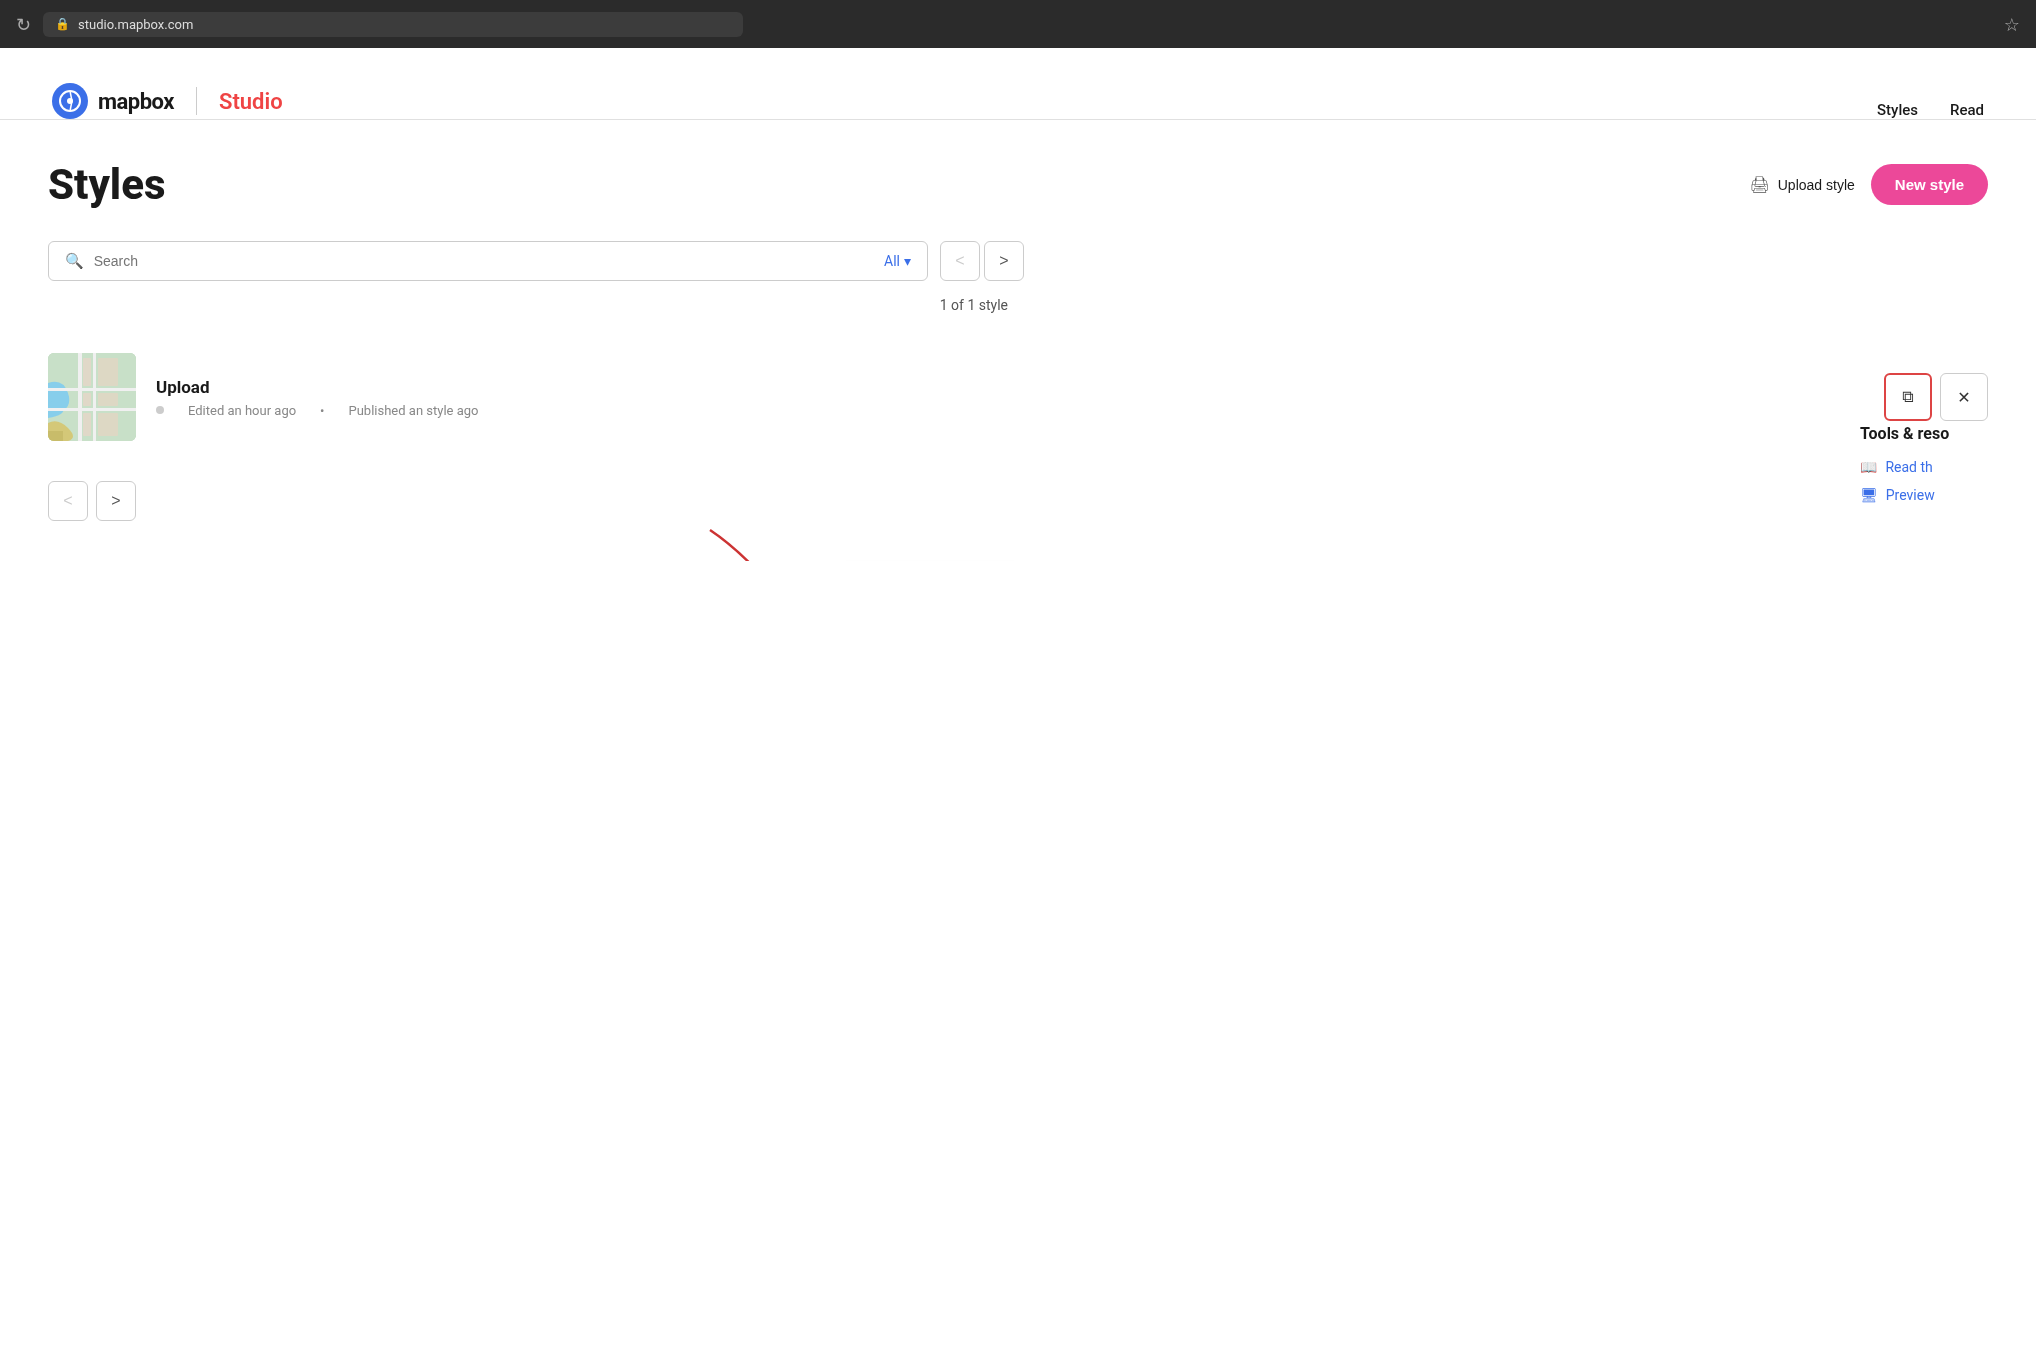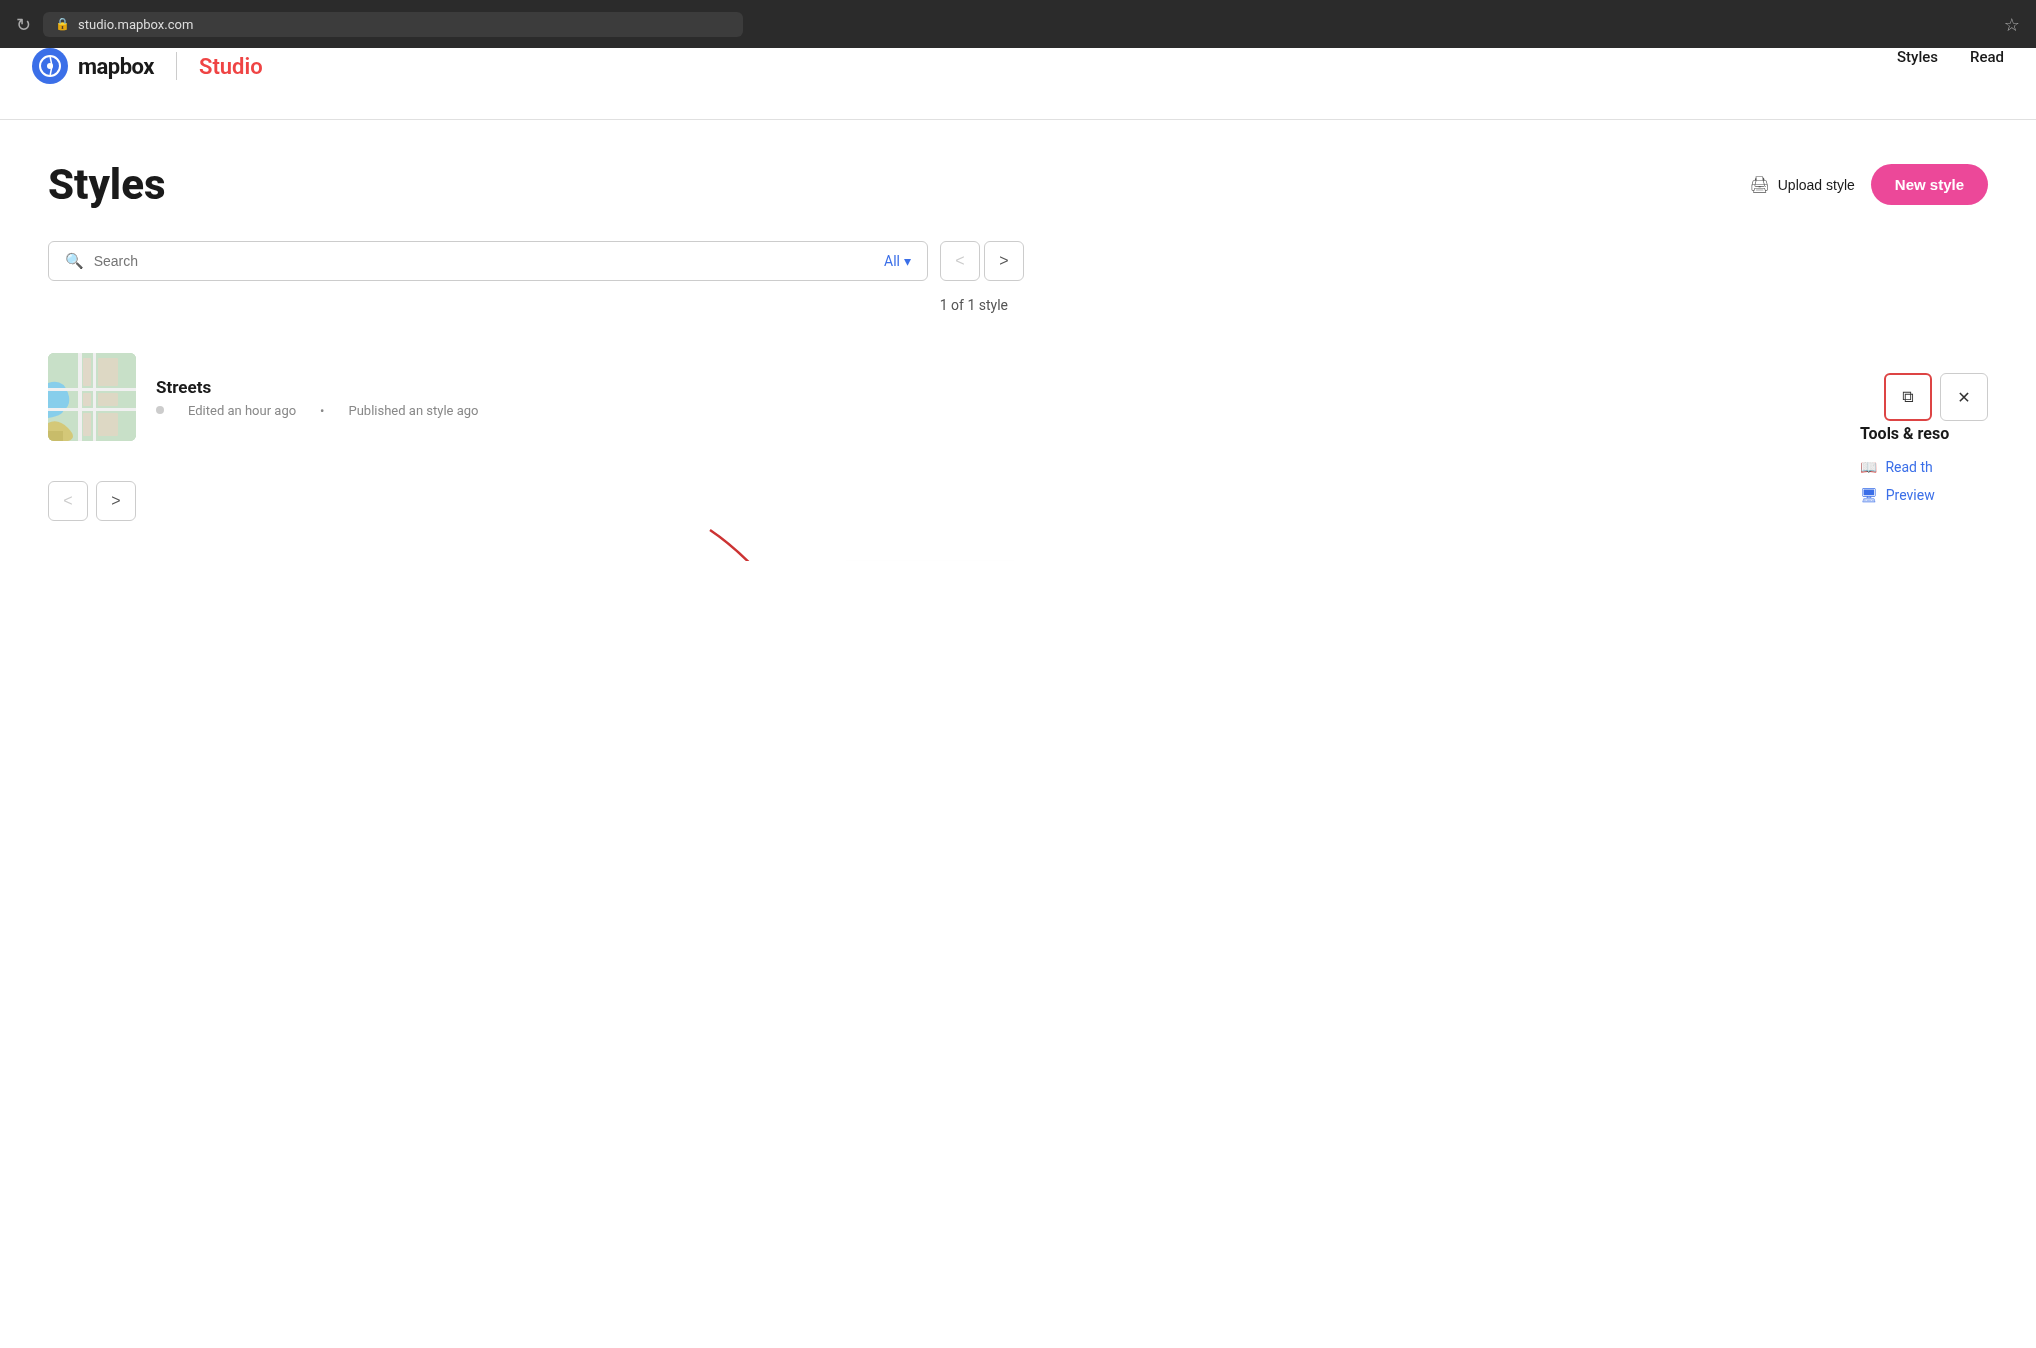--- a/index.html
+++ b/index.html
@@ -26,22 +26,22 @@
       gap: 8px;
       flex: 1;
       max-width: 700px;
     }
     .address-bar .lock-icon { color: #aaa; font-size: 12px; }
     .star-icon { color: #aaa; font-size: 18px; margin-left: auto; }
 
     
     .top-nav {
       display: flex;
-      align-items: flex-start;
-      padding: 0 32px;
+      align-items: flex-end;
+      padding: 0 52px;
       height: 72px;
       border-bottom: 1px solid #e0e0e0;
     }
     .logo-area {
       display: flex;
       align-items: center;
       gap: 10px;
     }
     .logo-icon {
       width: 36px;
@@ -425,21 +425,21 @@
           <rect x="50" y="5" width="20" height="28" fill="#ddd8c4" rx="1"></rect>
           <rect x="50" y="40" width="20" height="13" fill="#ddd8c4" rx="1"></rect>
           <rect x="50" y="60" width="20" height="23" fill="#ddd8c4" rx="1"></rect>
 
           <path d="M0 70 Q10 65 20 75 Q30 85 20 88 L0 88 Z" fill="#d4c878"></path>
           <rect x="0" y="78" width="15" height="10" fill="#c8bc6a"></rect>
         </svg>
       </div>
 
       <div class="style-info">
-        <div class="style-name">Streets</div>
+        <div class="style-name">Upload</div>
         <div class="style-meta">
           <span class="status-dot"></span>
           <span>Edited an hour ago</span>
           <span>•</span>
           <span>Published an style ago</span>
         </div>
       </div>
 
       <div class="style-actions">
         <button class="action-btn">⧉</button>

